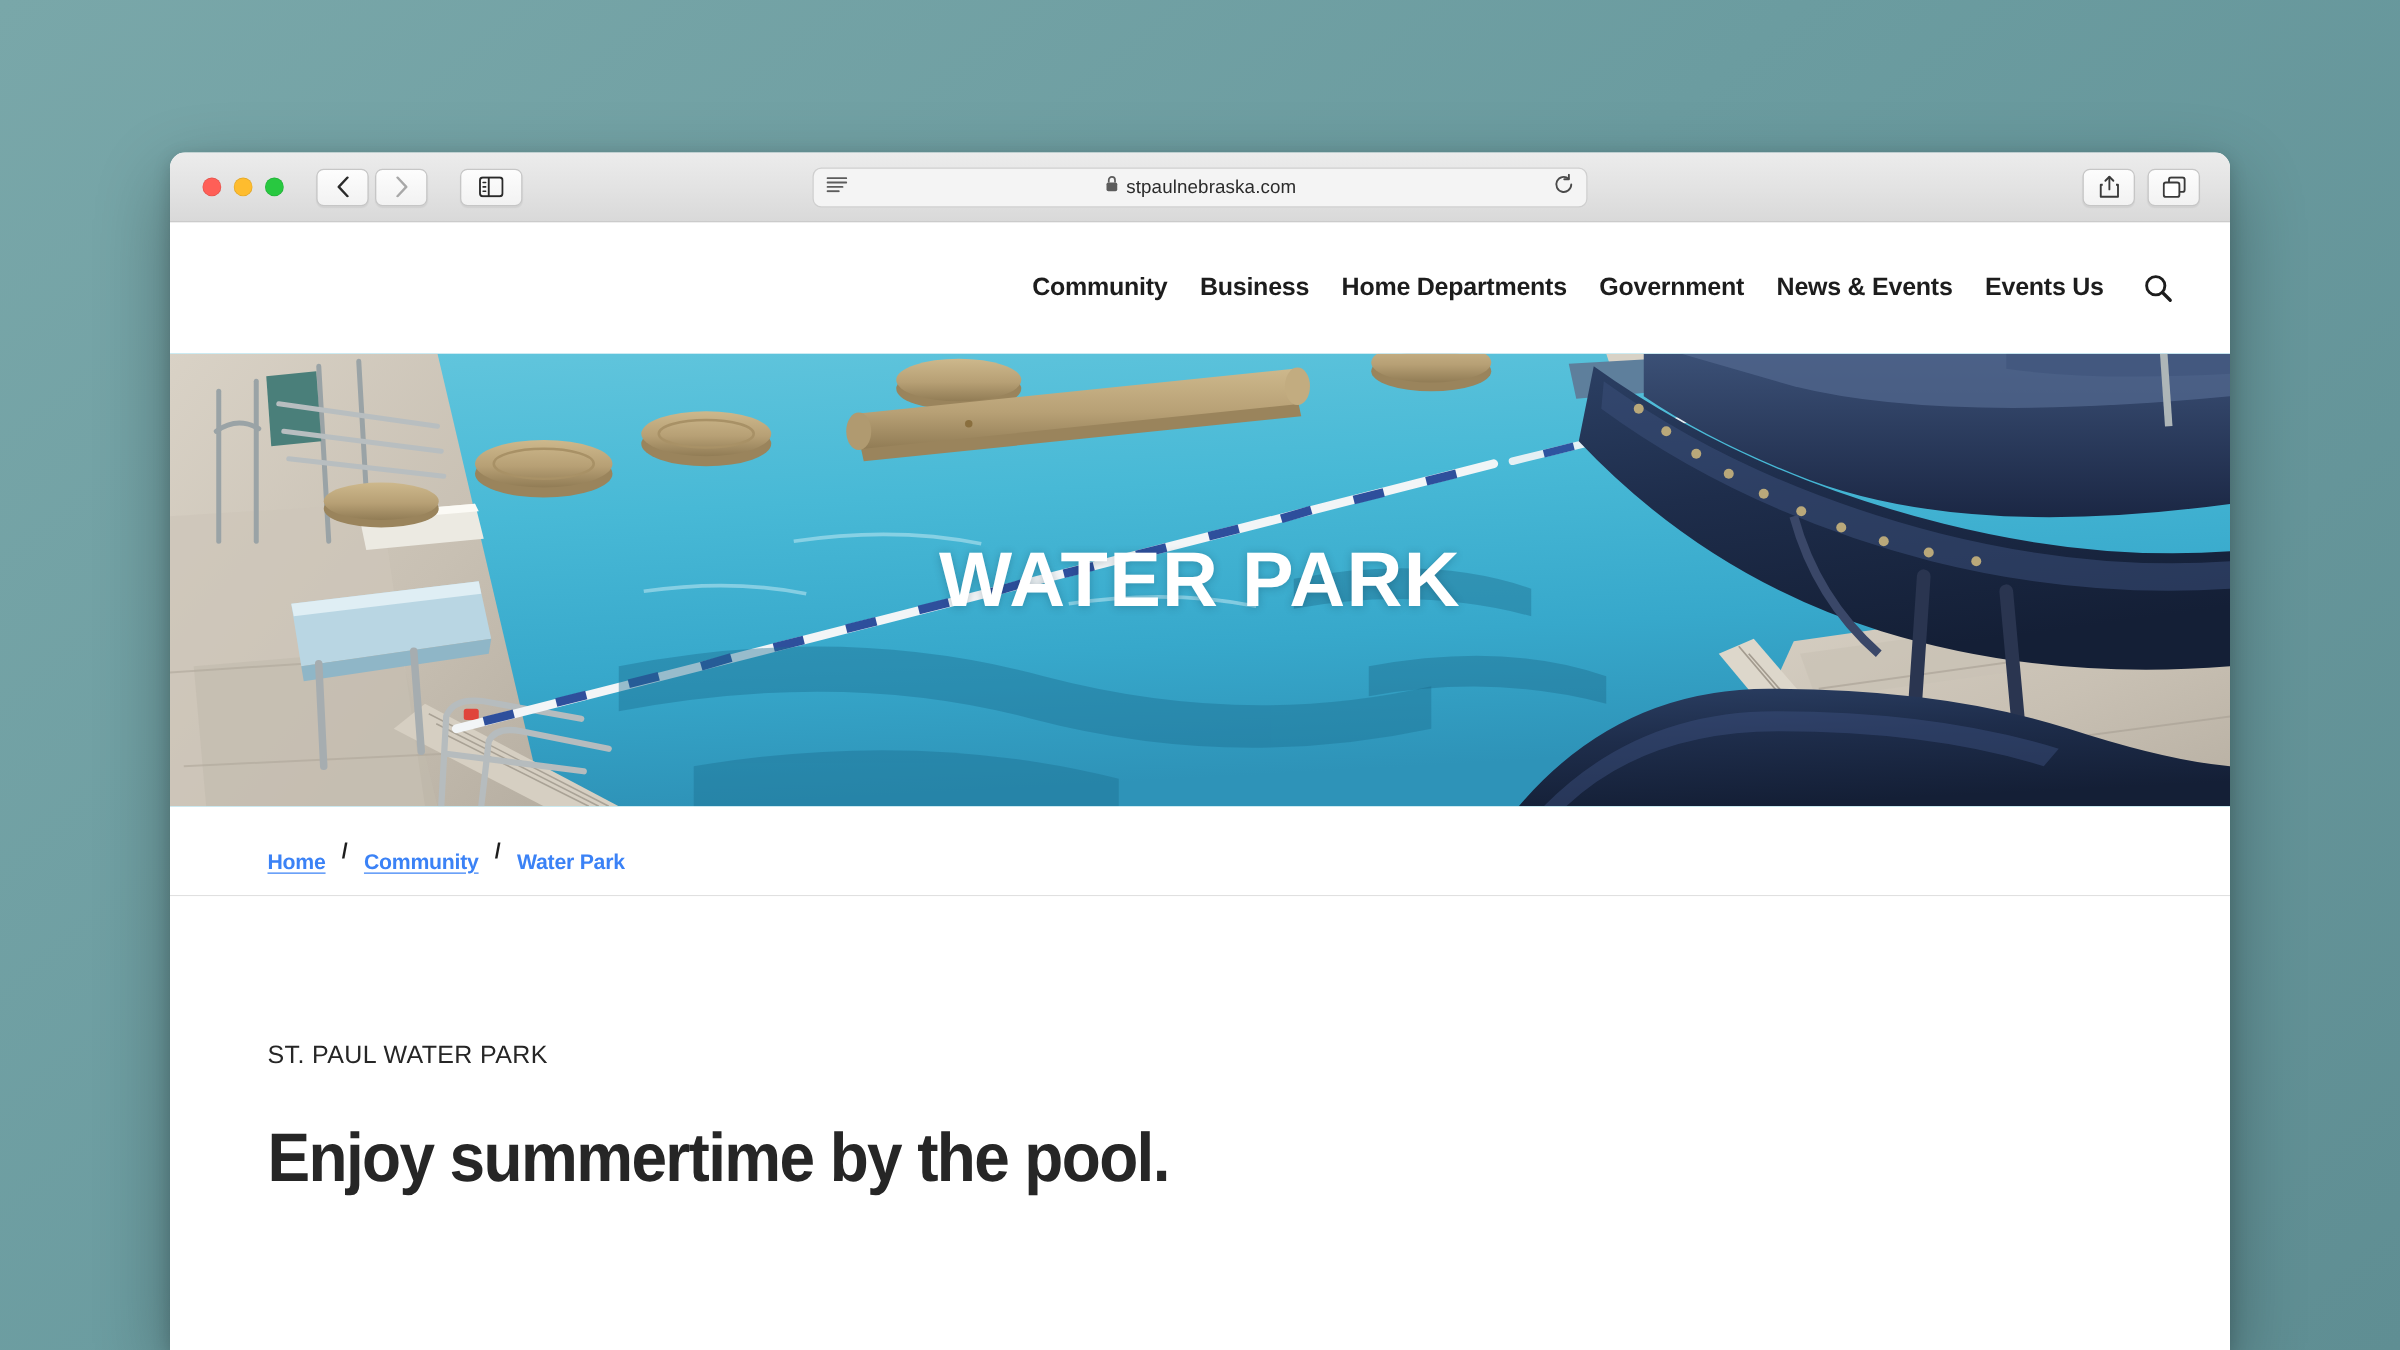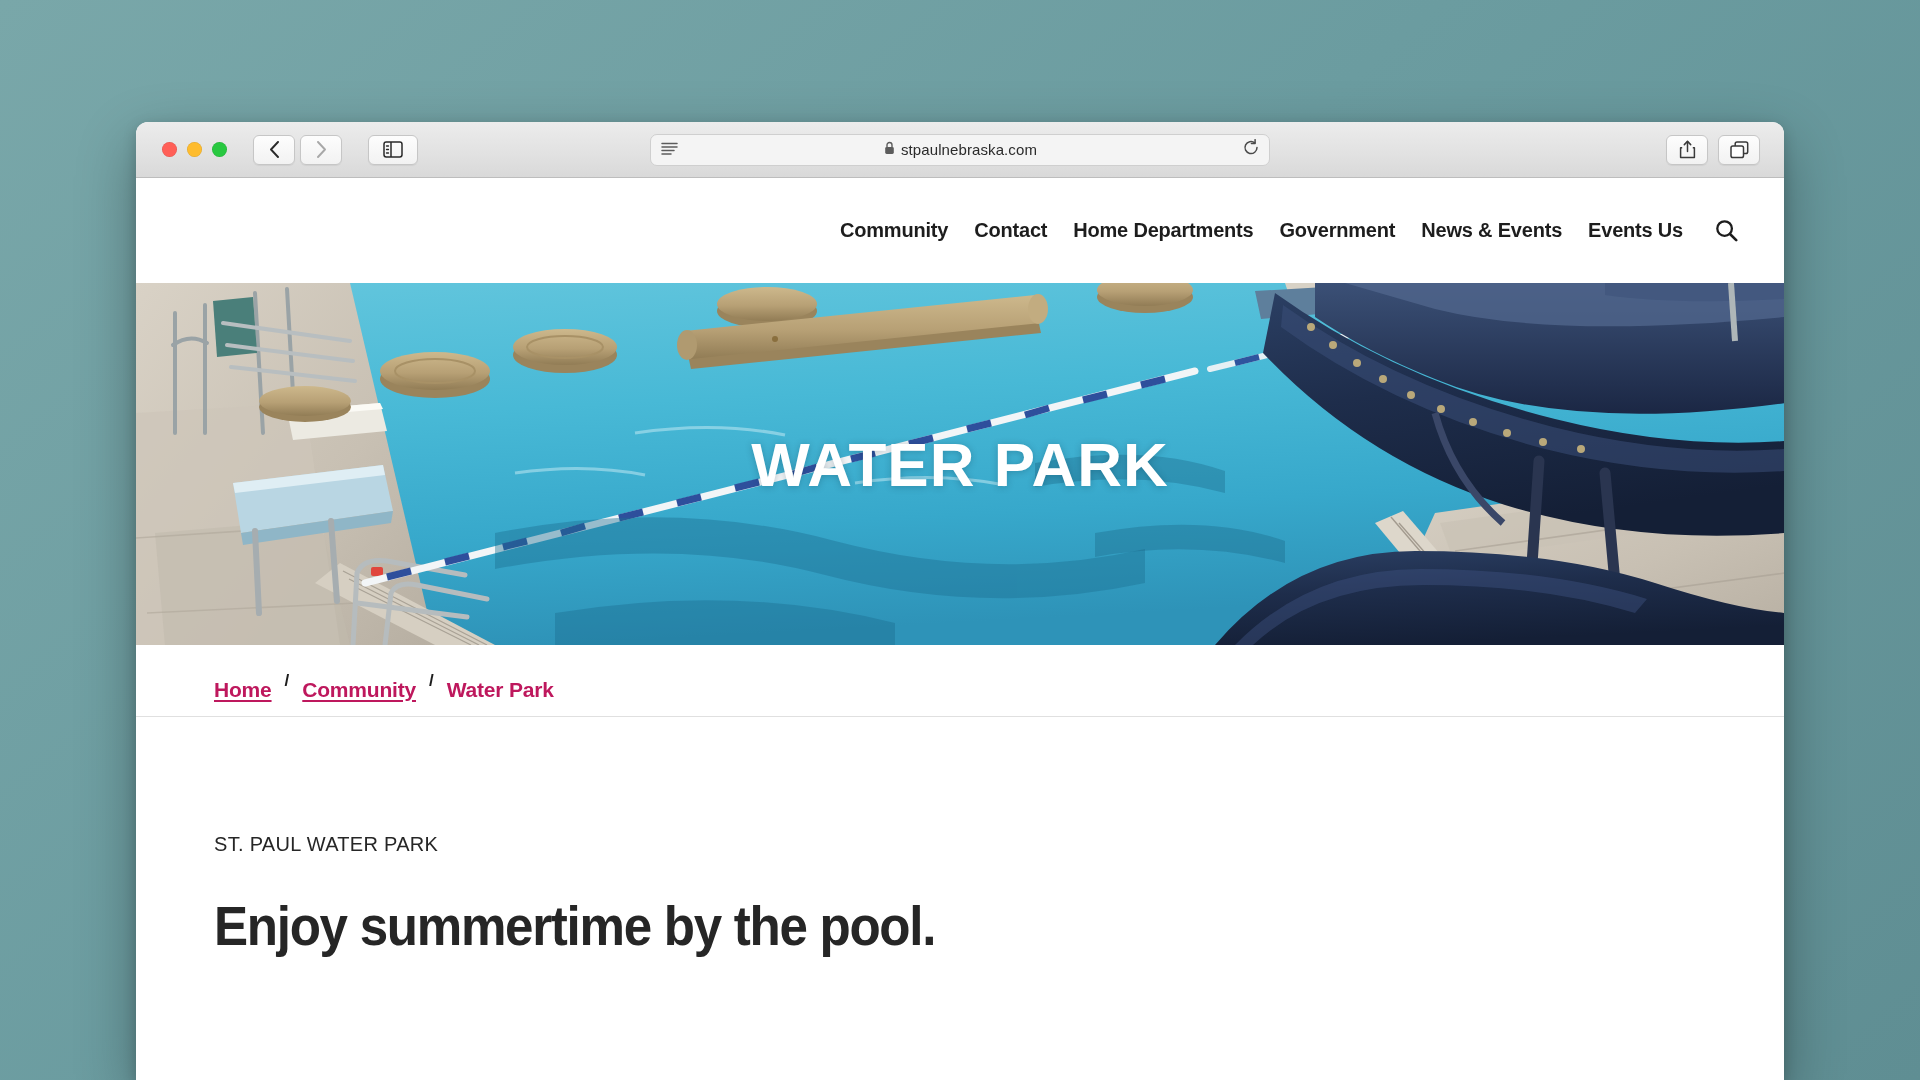--- a/index.html
+++ b/index.html
@@ -118,21 +118,21 @@
     text-shadow:0 1px 7px rgba(0,40,60,.25);
   }
 
   
   .crumbbar {
     height:72px; background:#fff;
     border-bottom:1px solid #e0e0e0;
     display:flex; align-items:center; padding-left:78px;
   }
   .crumbbar a, .crumbbar span.cur {
-    font-size:21px; font-weight:bold; color:#be185d;
+    font-size:17px; font-weight:bold; color:#3b82f6;
     text-decoration:none; letter-spacing:-.2px;margin-top:18px;
   }
   .crumbbar a { text-decoration:underline; text-underline-offset:3px; }
   .crumbbar .sep {
     font-size:17px; font-weight:bold; color:#1d1d1d;
     margin:0 13px;
   }
 
   
   .main { background:#fff; padding:116px 46px 0 78px; }
@@ -221,21 +221,21 @@
           <rect x="1" y="5" width="12.5" height="11.5" rx="1.8" stroke="#3a3a3a" stroke-width="1.5" fill="#fff"></rect>
         </svg>
       </div>
     </div>
   </div>
 
   <header class="site-header">
 
     <nav class="mainnav">
       <a href="#">Community</a>
-      <a href="#">Contact</a>
+      <a href="#">Business</a>
       <a href="#">Home Departments</a>
       <a href="#">Government</a>
       <a href="#">News &amp; Events</a>
       <a href="#">Events Us</a>
       <span class="search-ico">
         <svg width="23" height="23" viewBox="0 0 23 23">
           <circle cx="9.6" cy="9.6" r="7.3" stroke="#1d1d1d" stroke-width="2.3" fill="none"></circle>
           <line x1="15" y1="15" x2="21.2" y2="21.2" stroke="#1d1d1d" stroke-width="2.6" stroke-linecap="round"></line>
         </svg>
       </span>

